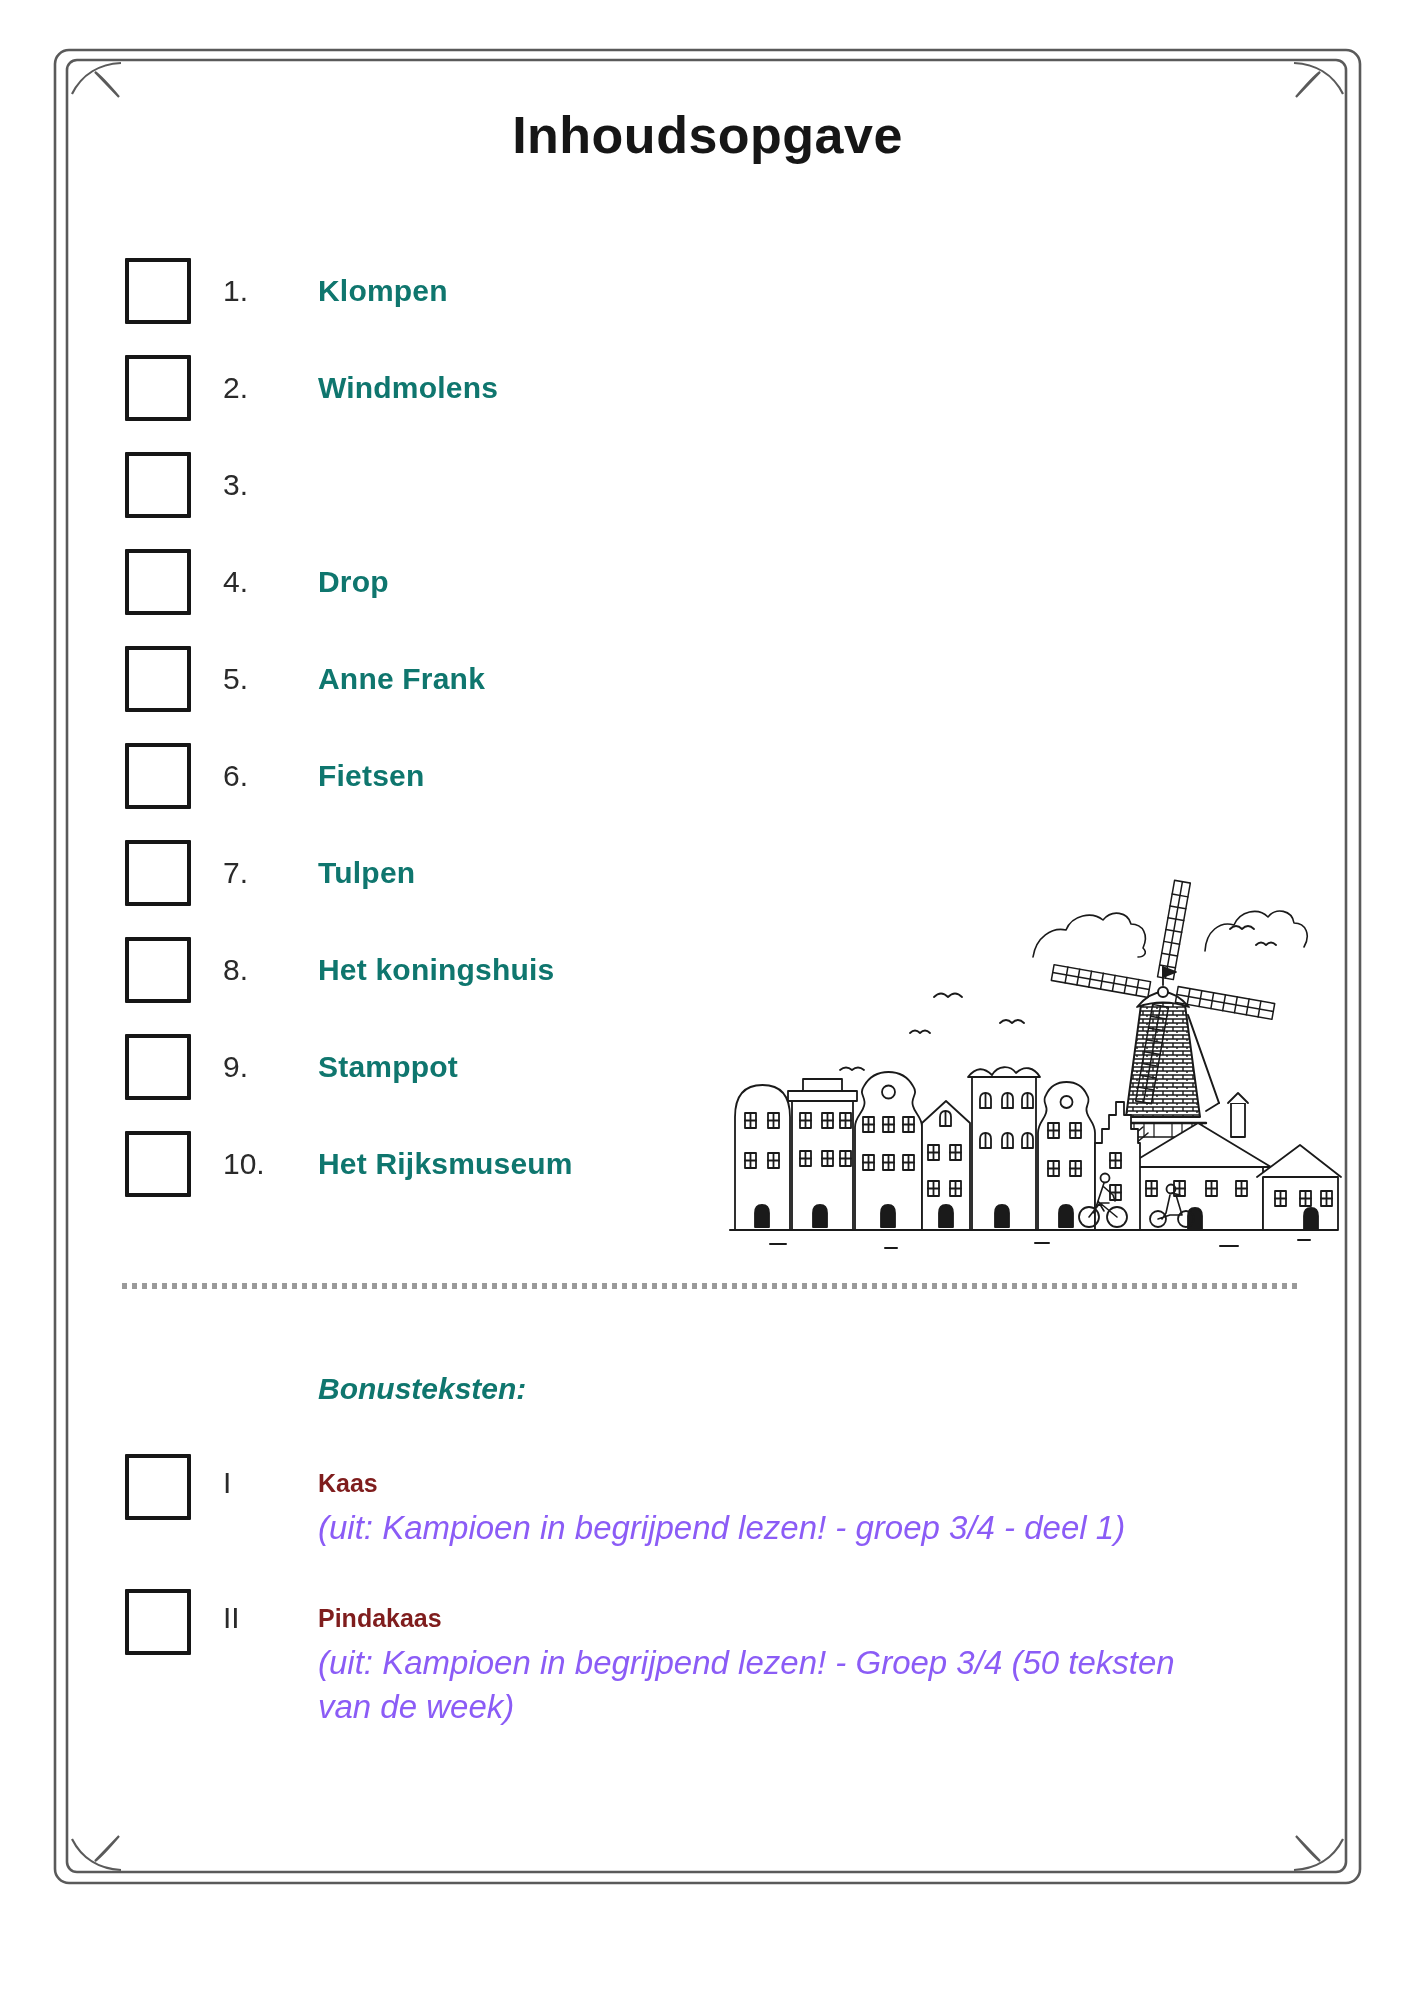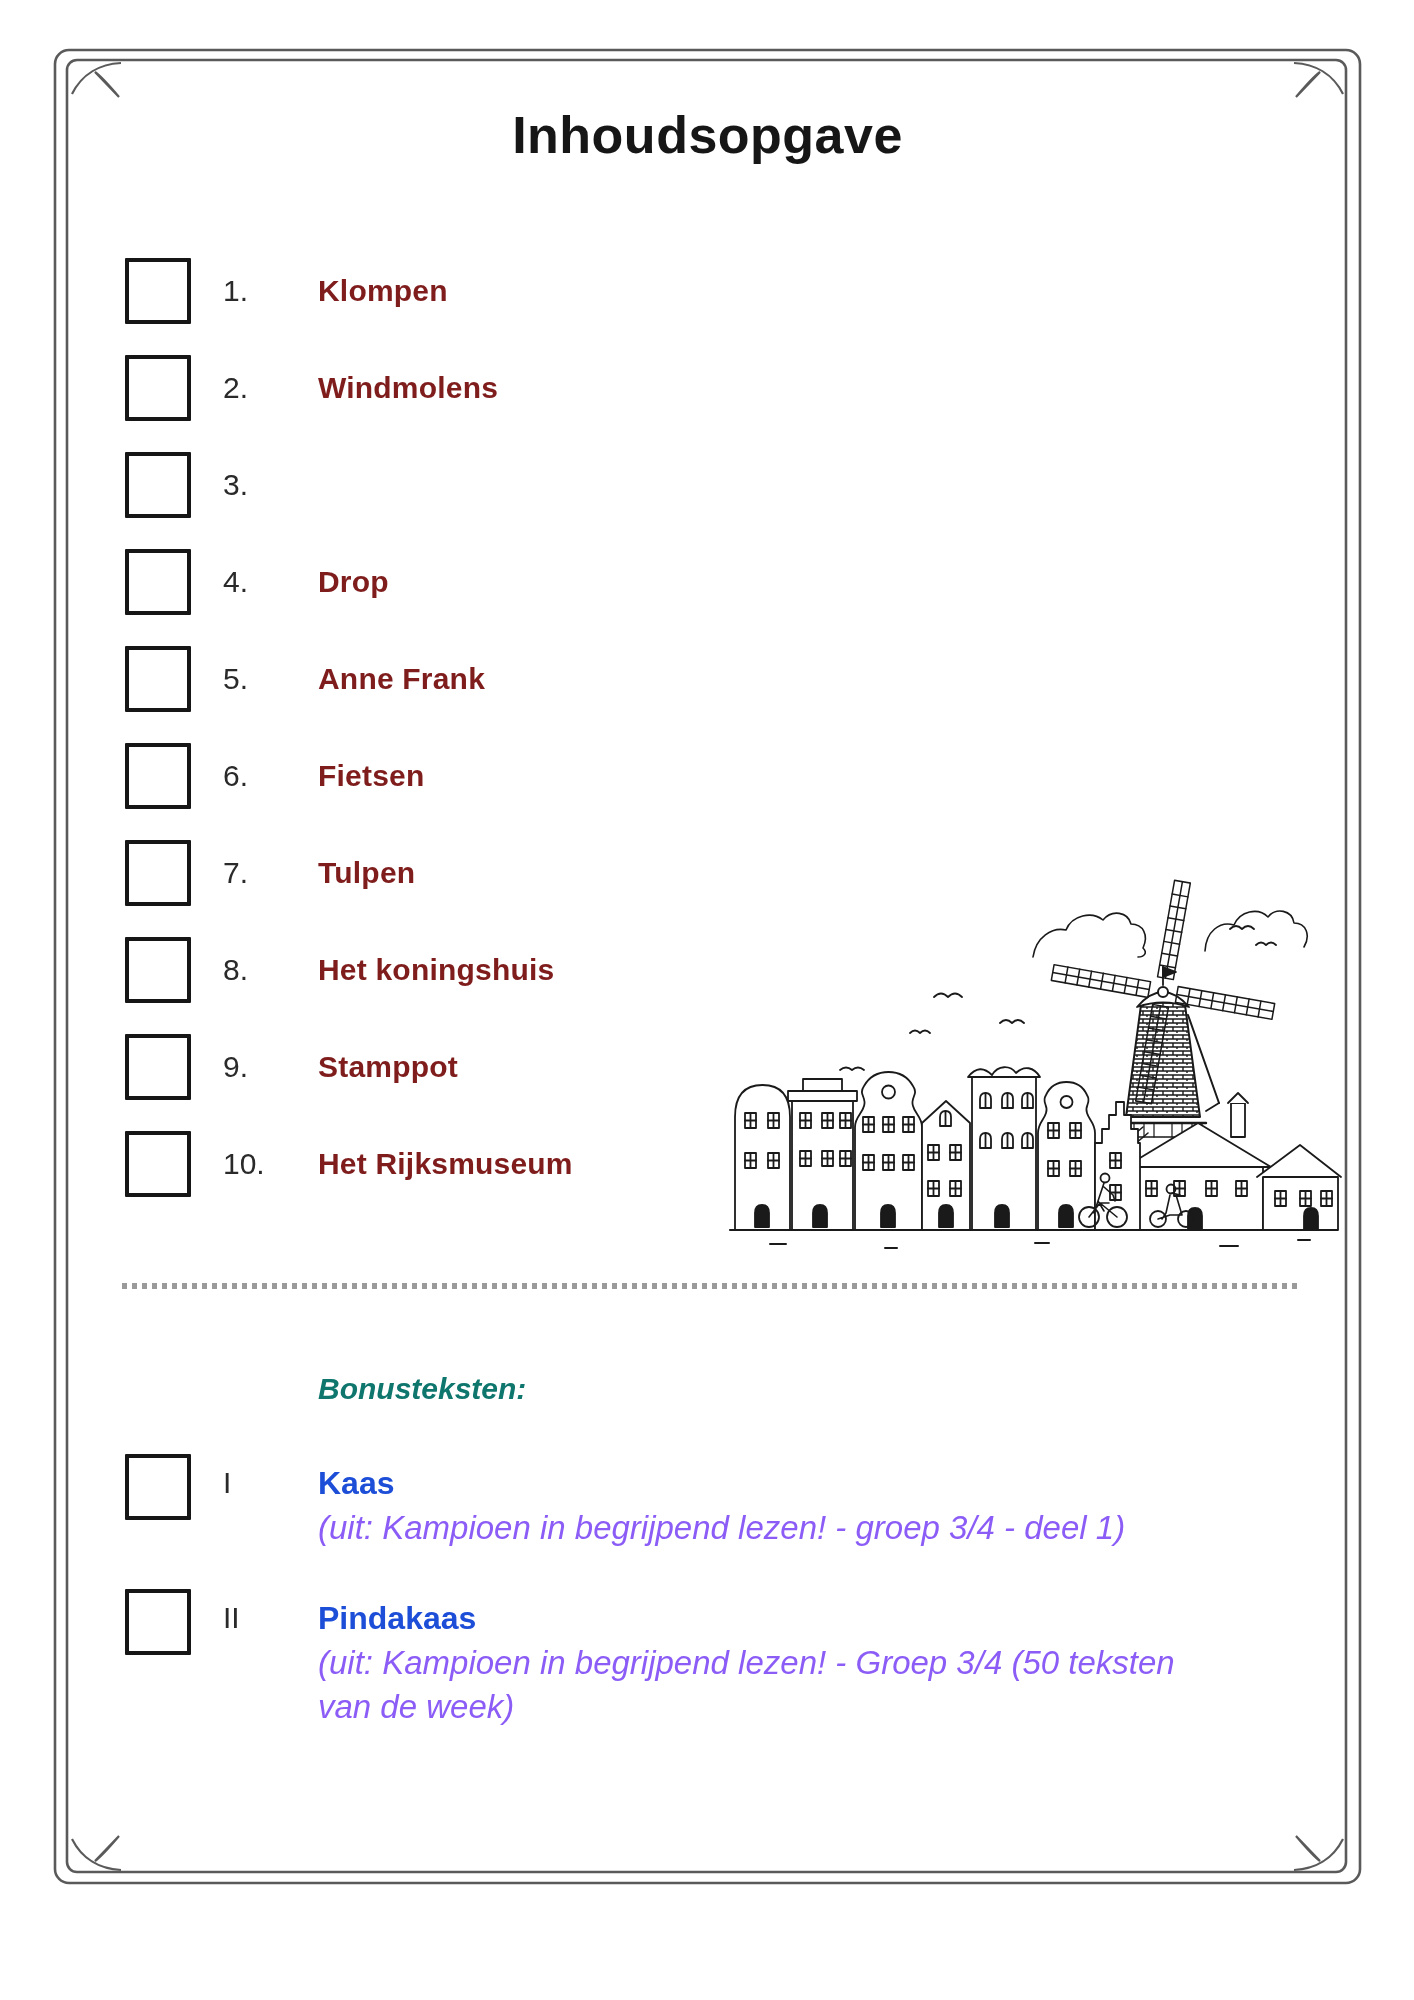--- a/index.html
+++ b/index.html
@@ -15,40 +15,40 @@
   .toc{position:absolute;left:125px;top:258px;width:760px;}
   .toc-row{
     display:grid;grid-template-columns:66px 63px 1fr;column-gap:32px;
     align-items:center;height:66px;margin-bottom:31px;
   }
   .checkbox{
     width:58px;height:58px;border:4px solid #161616;border-radius:1px;
     background:#fff;box-sizing:content-box;cursor:pointer;
   }
   .toc-num{font-size:30px;color:#2a2a2a;}
-  .toc-label{font-size:30px;font-weight:700;color:#7f1d1d;letter-spacing:0.2px;}
+  .toc-label{font-size:30px;font-weight:700;color:#0f766e;letter-spacing:0.2px;}
   .illustration{position:absolute;left:700px;top:865px;}
   .divider{
     position:absolute;left:122px;top:1283px;width:1176px;height:6px;
     background:repeating-linear-gradient(to right,#9a9a9a 0 5px,transparent 5px 10px);
   }
   .bonus-heading{
     position:absolute;left:318px;top:1372px;
     font-size:30px;font-weight:700;font-style:italic;color:#0f766e;
   }
   .bonus-row{
     position:absolute;left:125px;display:grid;
     grid-template-columns:66px 63px 1fr;column-gap:32px;align-items:flex-start;
     width:1095px;
   }
   .bonus-row-1{top:1454px;}
   .bonus-row-2{top:1589px;}
   .bonus-numeral{font-size:30px;color:#2a2a2a;margin-top:12px;}
   .bonus-text{margin-top:6px;max-width:895px;}
-  .bonus-title{font-size:32px;font-weight:700;line-height:46px;color:#1d4ed8;}
+  .bonus-title{font-size:25px;font-weight:700;line-height:46px;color:#7f1d1d;}
   .bonus-source{font-size:33px;font-style:italic;line-height:44px;color:#8b5cf6;}
   .footer{
     position:absolute;left:55px;top:1908px;width:1305px;text-align:center;
     font-size:29px;font-weight:700;letter-spacing:7px;color:#9e9e9e;
   }
 </style>
 </head>
 <body>
 
 <div class="page">

